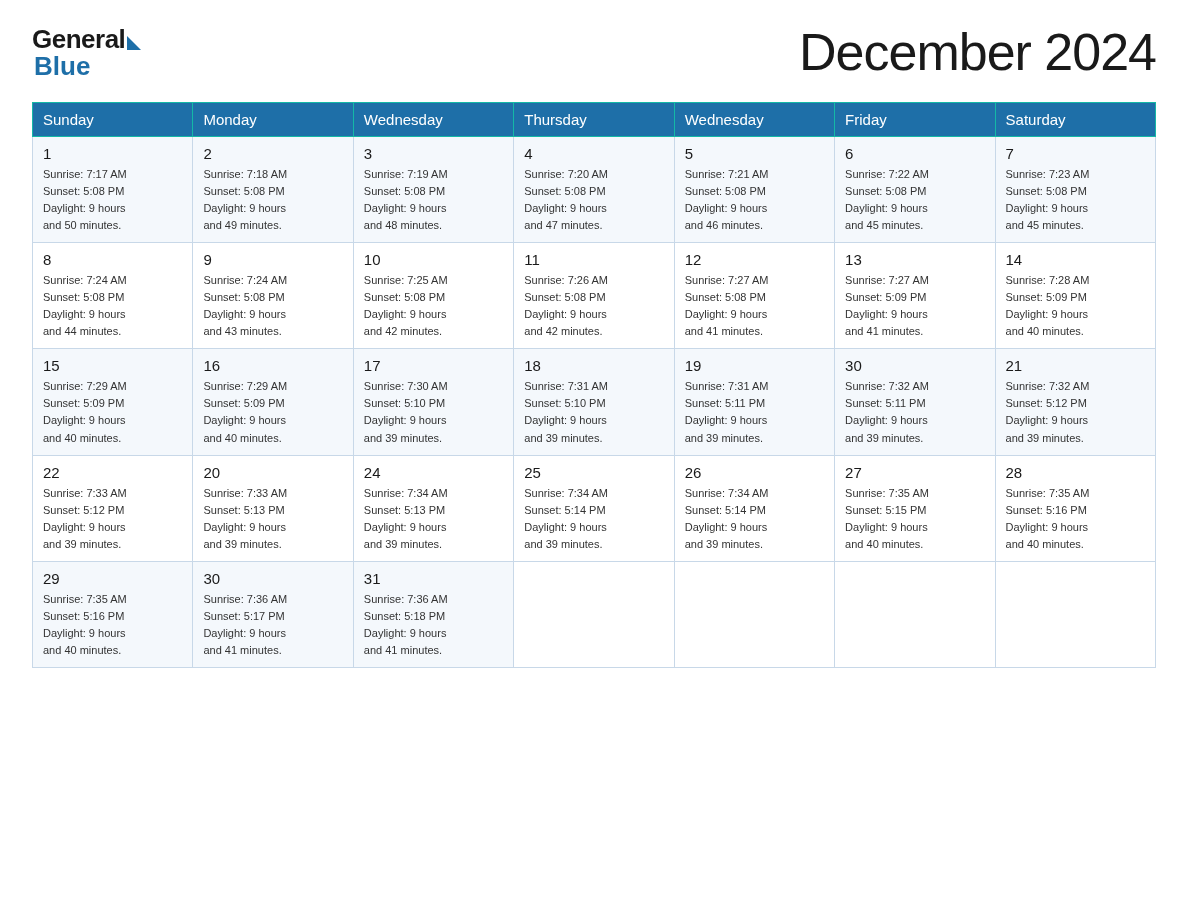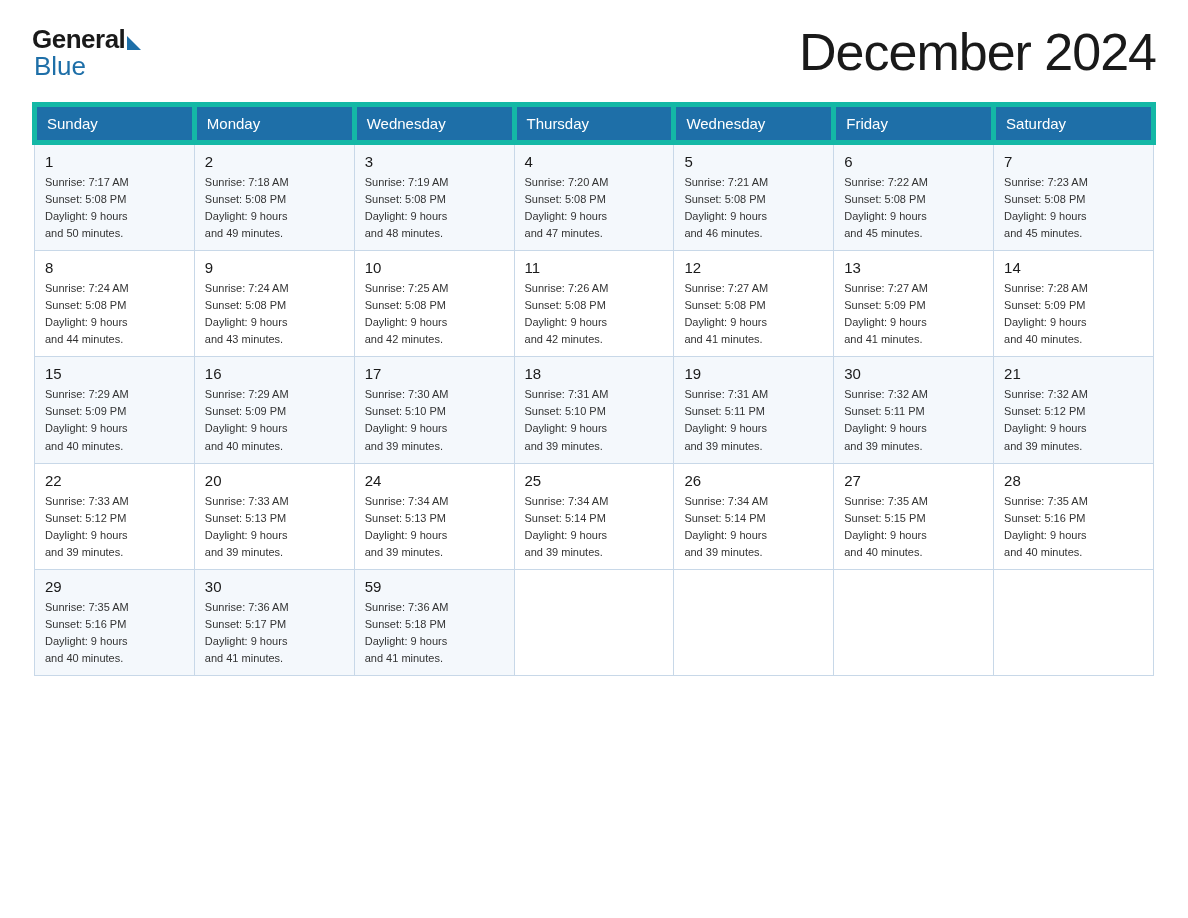--- a/index.html
+++ b/index.html
@@ -34,21 +34,21 @@
       width: 0;
       height: 0;
       border-left: 14px solid #1e6fa8;
       border-top: 14px solid transparent;
       border-bottom: 0px solid transparent;
       margin-left: 2px;
       margin-top: 6px;
     }
     .logo-blue {
       font-size: 26px;
-      font-weight: normal;
+      font-weight: bold;
       color: #1e6fa8;
       margin-top: -4px;
       margin-left: 2px;
     }
     .title-block {
     }
     .month-title {
       font-size: 52px;
       font-weight: normal;
       color: #1a1a1a;
@@ -65,21 +65,21 @@
       border-collapse: collapse;
       table-layout: fixed;
     }
     thead tr th {
       background-color: #1e6fa8;
       color: #ffffff;
       font-size: 15px;
       font-weight: normal;
       padding: 8px 10px;
       text-align: left;
-      border: 5px solid #14b8a6;
+      border: 1px solid #14b8a6;
     }
     tbody tr td {
       vertical-align: top;
       padding: 8px 10px;
       border: 1px solid #c8d8e8;
       font-size: 12.5px;
       color: #333;
       min-height: 90px;
       background: #ffffff;
     }
@@ -407,21 +407,21 @@
         <td>
         <span class="day-number">30</span>
         <div class="day-info">
           Sunrise: 7:36 AM<br>
           Sunset: 5:17 PM<br>
           Daylight: 9 hours<br>
           and 41 minutes.
         </div>
       </td>
         <td>
-        <span class="day-number">59</span>
+        <span class="day-number">31</span>
         <div class="day-info">
           Sunrise: 7:36 AM<br>
           Sunset: 5:18 PM<br>
           Daylight: 9 hours<br>
           and 41 minutes.
         </div>
       </td>
         <td class="empty-cell"></td>
         <td class="empty-cell"></td>
         <td class="empty-cell"></td>

